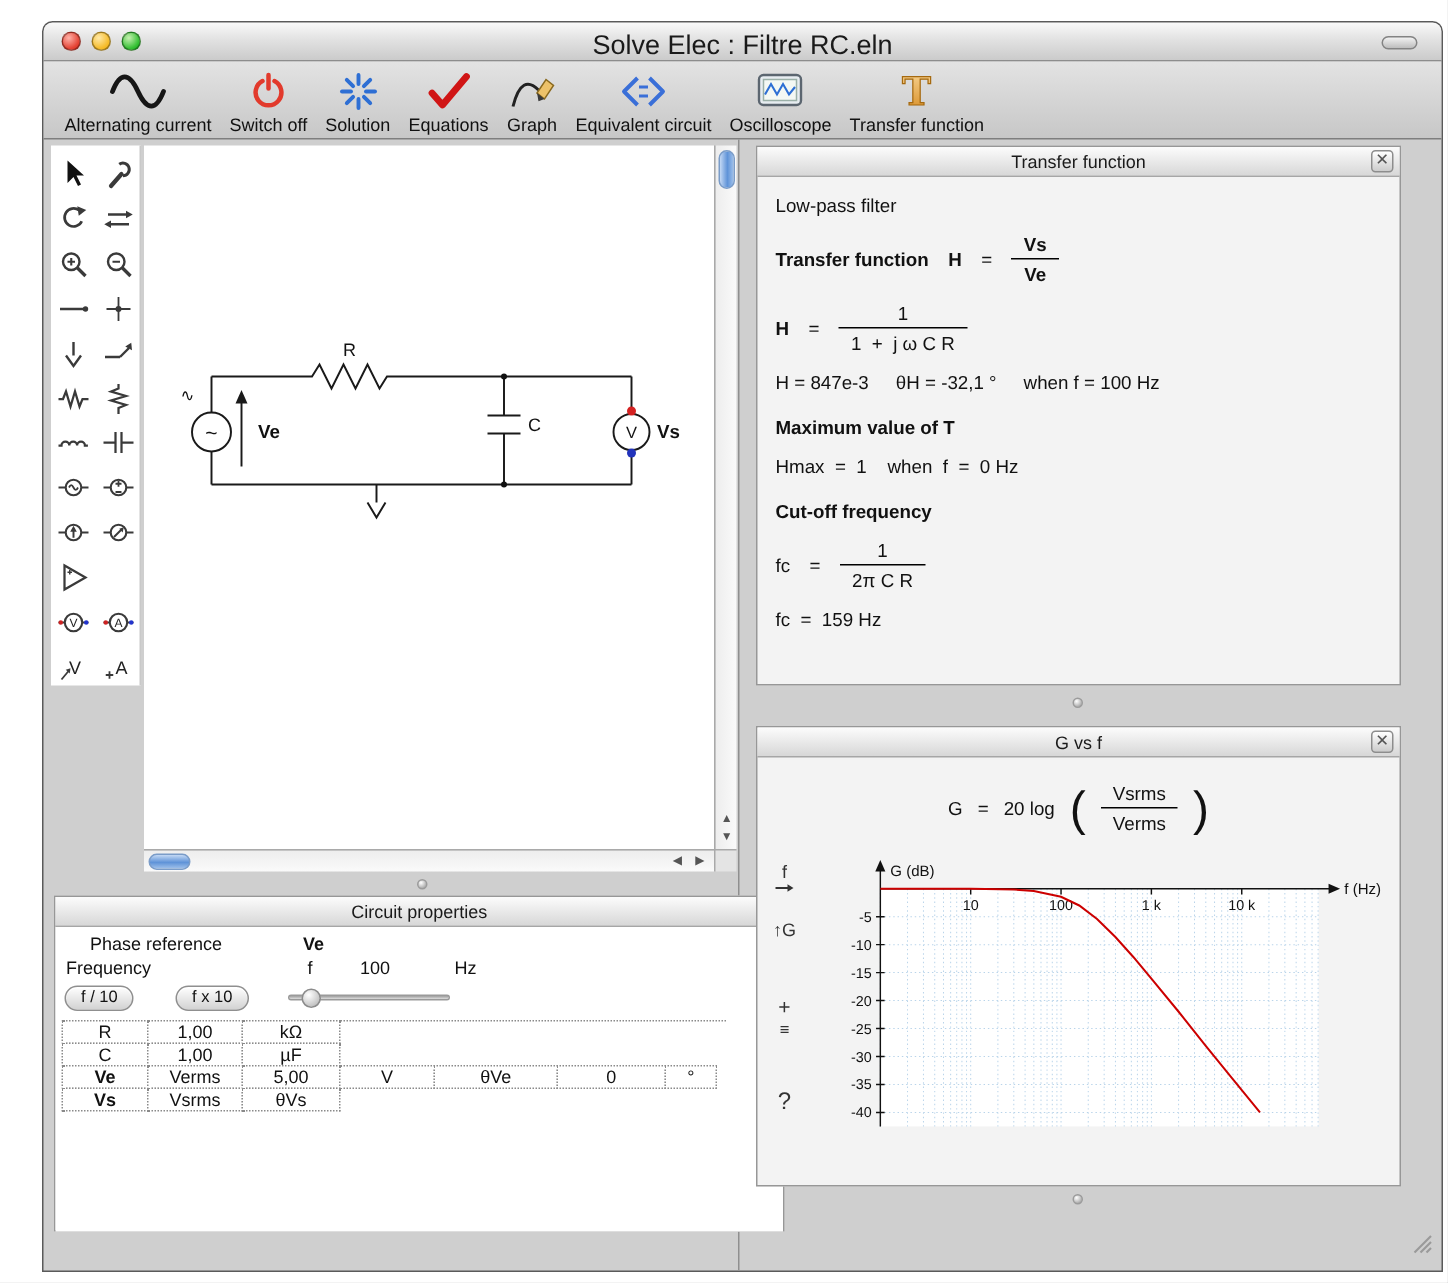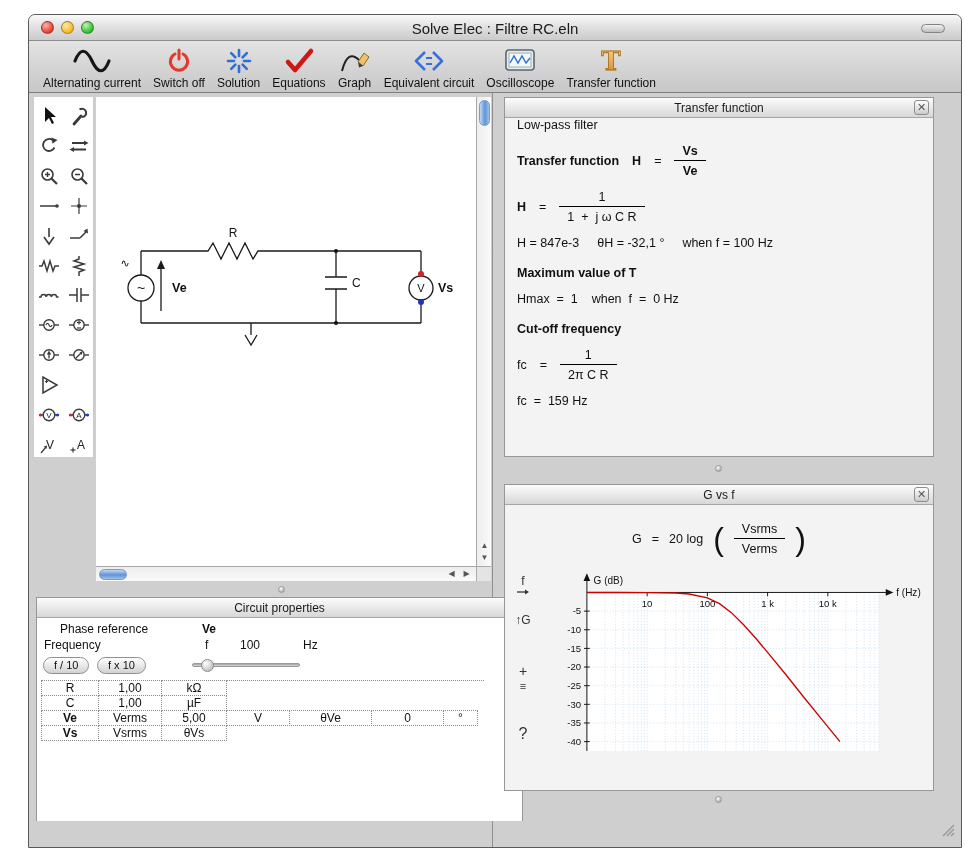--- a/index.html
+++ b/index.html
@@ -7,21 +7,21 @@
   .window { position:absolute; left:28px; top:14px; width:934px; height:834px;
             background:#cfcfcf; border:1px solid #5a5a5a; border-radius:7px 7px 0 0; overflow:hidden; }
   
   .titlebar { position:absolute; left:0; top:0; right:0; height:26px;
               background:linear-gradient(#f9f9f9,#e2e2e2 45%,#cbcbcb); border-bottom:1px solid #8d8d8d; }
   .traffic { position:absolute; left:12px; top:6px; display:flex; gap:7px; }
   .light { width:13px; height:13px; border-radius:50%; border:1px solid rgba(0,0,0,.35); }
   .light.red { background:radial-gradient(circle at 35% 30%, #ffb3aa, #e33e2f 70%); }
   .light.yellow { background:radial-gradient(circle at 35% 30%, #ffe9a8, #f5b924 70%); }
   .light.green { background:radial-gradient(circle at 35% 30%, #c7f0b2, #2ebe2e 70%); }
-  .wtitle { position:absolute; left:0; right:0; top:5px; text-align:center; font-size:15px; color:#1a1a1a; }
+  .wtitle { position:absolute; left:0; right:0; top:5px; text-align:center; font-size:18px; color:#1a1a1a; }
   .tb-toggle { position:absolute; right:16px; top:9px; width:24px; height:9px; border:1px solid #838383;
                border-radius:5px; background:linear-gradient(#f2f2f2,#bdbdbd); }
   
   .toolbar { position:absolute; left:0; top:26px; right:0; height:52px;
              background:linear-gradient(#e3e3e3,#c7c7c7); border-bottom:1px solid #7e7e7e;
              display:flex; align-items:flex-end; padding:2px 0 2px 8px; }
   .tool-item { display:flex; flex-direction:column; align-items:center; justify-content:flex-end;
                padding:0 6px; height:48px; cursor:default; }
   .tool-icon { height:32px; display:flex; align-items:flex-end; justify-content:center; }
   .tool-label { font-size:12px; margin-top:1px; white-space:nowrap; color:#111; }
@@ -49,21 +49,21 @@
   .vdivider { position:absolute; left:463px; top:78px; width:1px; height:756px; background:#8f8f8f; }
   
   .panel { position:absolute; border:1px solid #979797; background:#f3f3f3; }
   .panel-header { height:20px; background:linear-gradient(#fcfcfc,#d7d7d7); border-bottom:1px solid #a6a6a6;
                   display:flex; align-items:center; justify-content:center; font-size:12px; position:relative; color:#1a1a1a; }
   .close-box { position:absolute; right:4px; top:2px; width:15px; height:15px; border:1px solid #8d8d8d; border-radius:3px;
                background:linear-gradient(#ffffff,#cccccc); font-size:11px; line-height:13px; text-align:center; color:#555; cursor:default; }
   .b { font-weight:bold; }
   .pre { white-space:pre; }
   
-  .tf-body { padding:0 12px 0 12px; font-size:12.5px; }
+  .tf-body { padding:12px 12px 0 12px; font-size:12.5px; }
   .tline { margin-bottom:12px; }
   .feq { display:flex; align-items:center; gap:13px; margin-bottom:12px; }
   .frac { display:inline-flex; flex-direction:column; align-items:stretch; text-align:center; }
   .frac .num { padding:0 8px 2px 8px; }
   .frac .den { border-top:1px solid #000; padding:3px 8px 0 8px; }
   .vline { display:flex; gap:18px; margin-bottom:4px; }
   .heading { font-weight:bold; margin:16px 0 12px 0; }
   
   .g-formula { display:flex; align-items:center; justify-content:center; gap:10px; margin-top:8px; font-size:12.5px; height:52px; }
   .bigparen { font-size:32px; font-weight:300; line-height:0.9; color:#111; }
@@ -418,21 +418,21 @@
       <span>Circuit properties</span>
     </div>
     <div class="props-body">
       <span class="pp-abs" style="left:23px; top:4px;">Phase reference</span>
       <span class="pp-abs b" style="left:165px; top:4px;">Ve</span>
       <span class="pp-abs" style="left:7px; top:20px;">Frequency</span>
       <span class="pp-abs" style="left:168px; top:20px;">f</span>
       <span class="pp-abs" style="left:203px; top:20px;">100</span>
       <span class="pp-abs" style="left:266px; top:20px;">Hz</span>
       <div class="aqua-btn" style="left:6px; top:39px;">f / 10</div>
-      <div class="aqua-btn" style="left:60px; top:39px;">f x 10</div>
+      <div class="aqua-btn" style="left:80px; top:39px;">f x 10</div>
       <div class="slider-track" style="left:155px; top:45px; width:108px;">
         <div class="slider-knob" style="left:8px; top:-5px;"></div>
       </div>
       <div class="ptable">
         <div class="trow">
           <div class="tcell c0">R</div>
           <div class="tcell c1">1,00</div>
           <div class="tcell c2">kΩ</div>
         </div>
         <div class="trow">

